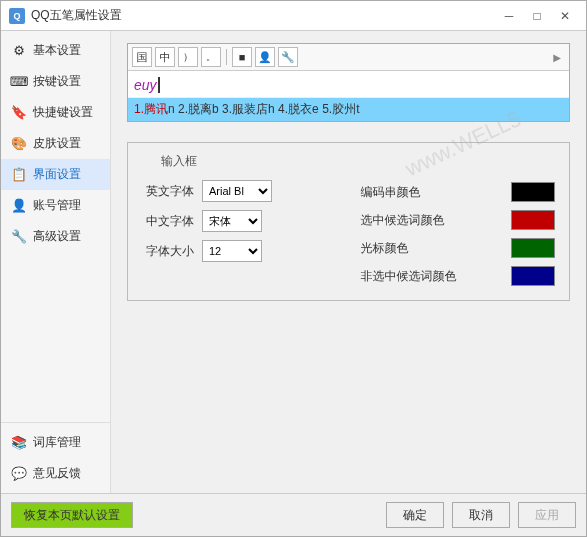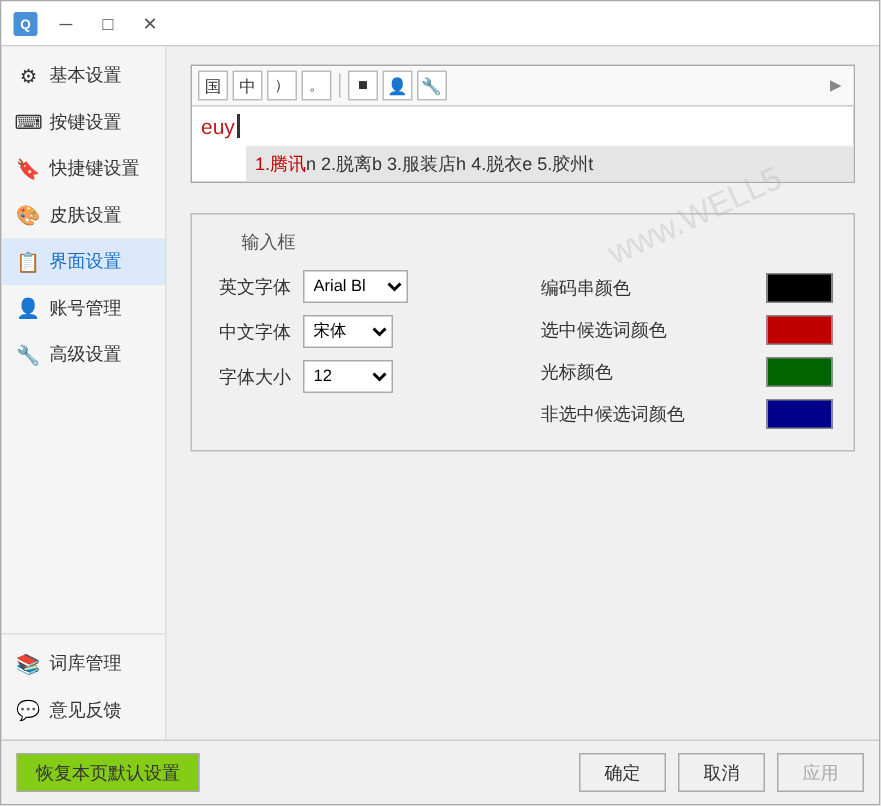--- a/index.html
+++ b/index.html
@@ -171,24 +171,25 @@
     .toolbar-separator {
       width: 1px;
       height: 16px;
       background: #bbb;
       margin: 0 2px;
     }
 
     .input-text-area {
       padding: 4px 6px;
       font-size: 14px;
-      color: #b91c1c;
+      color: #a21caf;
       min-height: 26px;
       display: flex;
-      align-items: center;
+      align-items: flex-end;
+      font-style: italic;
     }
 
     .cursor-block {
       display: inline-block;
       width: 2px;
       height: 16px;
       background: #333;
       margin-left: 1px;
       vertical-align: middle;
     }
@@ -197,23 +198,22 @@
       margin-left: auto;
       padding-right: 4px;
       color: #888;
       font-size: 10px;
     }
 
     .candidate-bar {
       padding: 3px 6px;
       font-size: 12px;
       border-top: 1px solid #eee;
-      background: #e5e5e5;
-      color: #333;
-      margin-left: 36px;
+      background: #7dd3fc;
+      color: #333;
     }
 
     .settings-grid {
       display: grid;
       grid-template-columns: 1fr 1fr;
       gap: 0 24px;
     }
 
     .left-settings {
       display: flex;
@@ -335,20 +335,21 @@
       margin-left: 19px;
     }
   </style>
 </head>
 <body>
 
 <div class="window">
 
   <div class="title-bar">
     <div class="title-bar-icon">Q</div>
+    <span class="title-bar-text">QQ五笔属性设置</span>
     <div class="title-bar-controls">
       <button class="title-btn">─</button>
       <button class="title-btn">□</button>
       <button class="title-btn close">✕</button>
     </div>
   </div>
 
   <div class="main-layout">
 
     <div class="sidebar">

